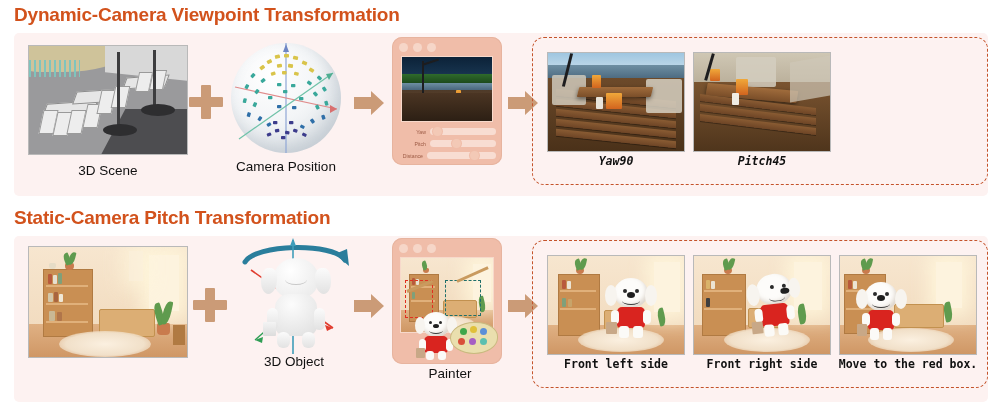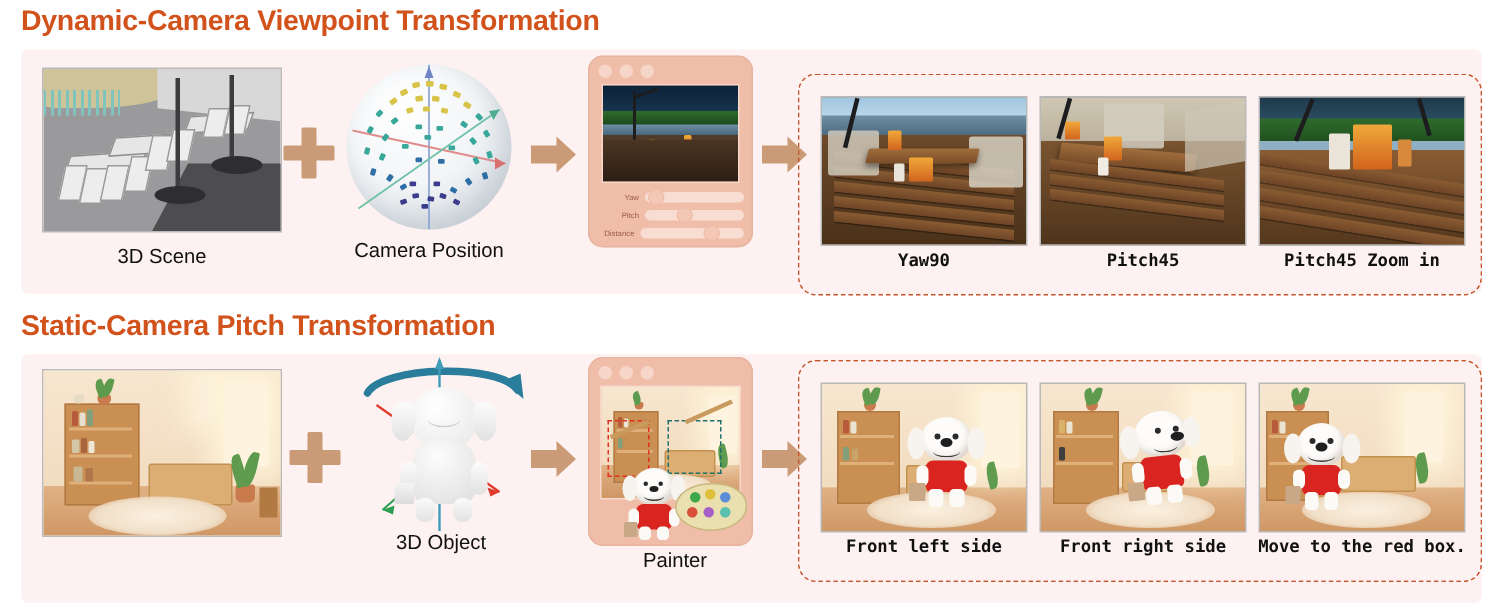--- a/index.html
+++ b/index.html
@@ -379,21 +379,21 @@
           </div>
         </div>
       </div>
 
       <div class="arrow" style="left:494px;top:56px;">
         <svg width="30" height="28" viewBox="0 0 30 28">
           <path d="M0 8 H17 V2 L30 14 L17 26 V20 H0 Z" fill="#cb9b77"></path>
         </svg>
       </div>
 
-      <div class="dashed-group" style="left:518px;top:16px;width:456px;height:148px;">
+      <div class="dashed-group" style="left:518px;top:4px;width:456px;height:148px;font-style:italic;">
 
         <div class="result-item" style="left:14px;top:14px;width:138px;height:100px;">
           <div class="thumb" style="width:138px;height:100px;">
             <div class="art deck">
               <div class="deck-sky-day" style="height:22%"></div>
               <div class="deck-water" style="top:12%;height:16%;"></div>
               <div style="position:absolute;left:0;top:26%;width:100%;height:74%;background:linear-gradient(180deg,#6d4a2a,#4a3119);"></div>
               <div class="plank" style="left:8px;top:42px;width:120px;height:7px;transform:skewY(6deg);"></div>
               <div class="plank" style="left:8px;top:52px;width:120px;height:7px;transform:skewY(6deg);"></div>
               <div class="plank" style="left:8px;top:62px;width:120px;height:7px;transform:skewY(6deg);"></div>
@@ -424,40 +424,20 @@
               <div class="snackbox" style="left:42px;top:26px;width:12px;height:16px;"></div>
               <div class="snackbox" style="left:16px;top:16px;width:10px;height:12px;"></div>
               <div class="cup" style="left:38px;top:40px;width:7px;height:12px;background:#f0ece3;"></div>
               <div class="poleA" style="left:14px;top:0;width:3px;height:28px;transform:rotate(16deg);"></div>
               <div style="position:absolute;left:96px;top:6px;width:40px;height:40px;background:#cfc8b8;opacity:.7;transform:skewY(-10deg);"></div>
             </div>
           </div>
           <div class="result-cap" style="top:102px;">Pitch45</div>
         </div>
 
-        <div class="result-item" style="left:306px;top:14px;width:138px;height:100px;">
-          <div class="thumb" style="width:138px;height:100px;">
-            <div class="art deck">
-              <div style="position:absolute;left:0;top:0;width:100%;height:18%;background:linear-gradient(180deg,#1d3a4c,#2e5064);"></div>
-              <div class="deck-trees" style="top:14%;height:20%;"></div>
-              <div style="position:absolute;left:0;top:30%;width:100%;height:8%;background:#8fb0c4;"></div>
-              <div style="position:absolute;left:0;top:36%;width:100%;height:64%;background:linear-gradient(180deg,#8a5c33,#53371d);"></div>
-              <div class="plank" style="left:-6px;top:48px;width:160px;height:8px;transform:skewY(9deg);"></div>
-              <div class="plank" style="left:-6px;top:60px;width:160px;height:8px;transform:skewY(9deg);"></div>
-              <div class="plank" style="left:-6px;top:72px;width:160px;height:8px;transform:skewY(9deg);"></div>
-              <div class="plank" style="left:-6px;top:84px;width:160px;height:8px;transform:skewY(9deg);"></div>
-              <div class="snackbox" style="left:62px;top:18px;width:26px;height:30px;"></div>
-              <div class="cup" style="left:46px;top:24px;width:14px;height:24px;background:#eae5d8;"></div>
-              <div class="cup" style="left:92px;top:28px;width:9px;height:18px;background:#d88a3c;"></div>
-              <div class="poleA" style="left:28px;top:0;width:3px;height:30px;transform:rotate(22deg);"></div>
-              <div class="poleA" style="left:108px;top:0;width:3px;height:26px;transform:rotate(-16deg);"></div>
-            </div>
-          </div>
-          <div class="result-cap" style="top:102px;">Pitch45 Zoom in</div>
-        </div>
       </div>
 
     </div>
   </div>
 </div>
 
 <div class="section" id="section-static">
 
   <div class="section-title">Static-Camera Pitch Transformation</div>
 

